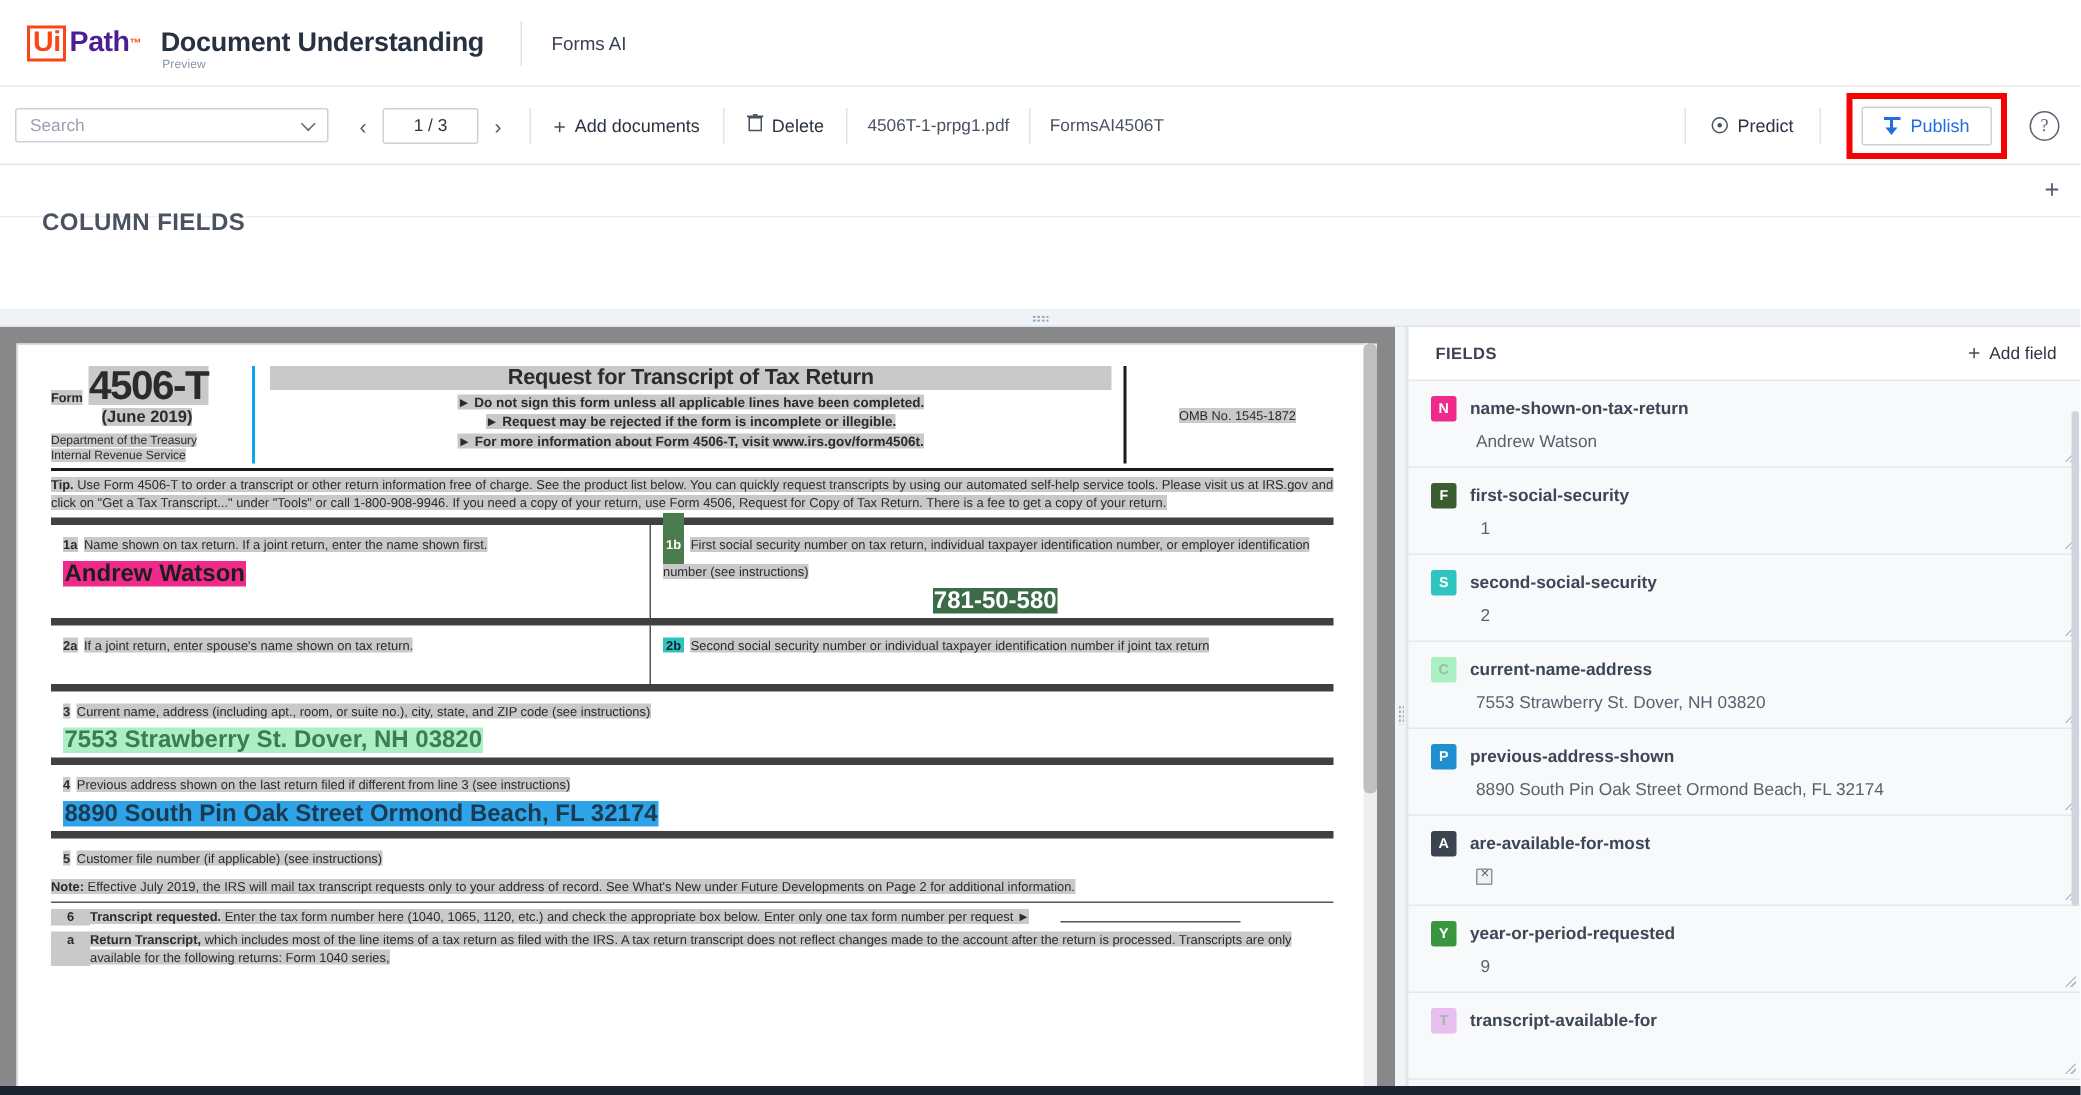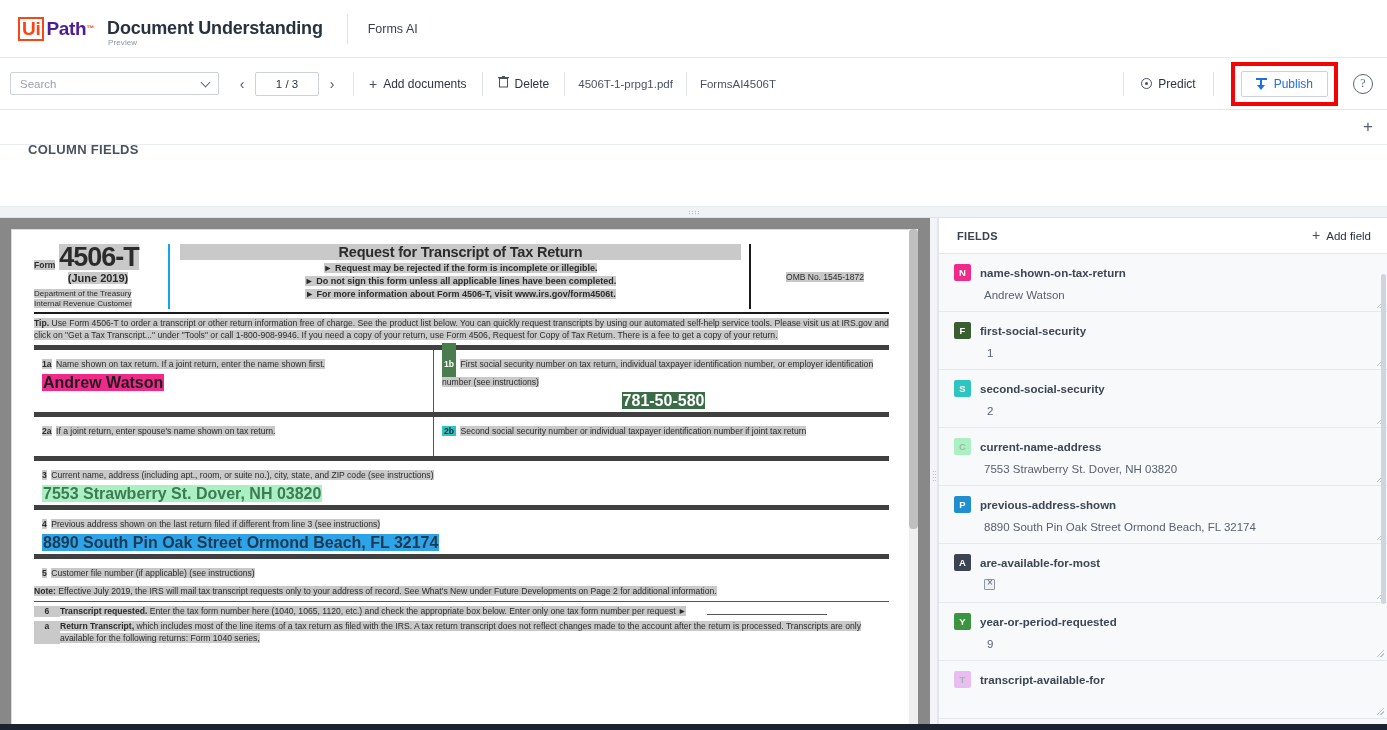--- a/index.html
+++ b/index.html
@@ -143,21 +143,21 @@
 
   
   .column-fields-bar {
     height: 35px;
     display: flex; align-items: center; justify-content: space-between;
     padding: 0 14px 0 28px;
     border-bottom: 1px solid #e9ecf0;
     background: #fff;
   }
   .cf-title {
-    font-size: 13px; font-weight: bold; color: #4a5260; letter-spacing: 0.3px; margin-top: 44px;
+    font-size: 16px; font-weight: bold; color: #4a5260; letter-spacing: 0.3px; margin-top: 44px;
   }
   .cf-plus { font-size: 17px; color: #555d6b; cursor: pointer; line-height: 14px; }
   .column-fields-body {
     height: 62px; background: #fff; border-bottom: 1px solid #e9ecf0;
   }
 
   
   .splitter {
     height: 11px; background: #f0f3f6;
     display: flex; align-items: center; justify-content: center;
@@ -438,27 +438,27 @@
 
       <div class="form-top">
         <div class="form-left-col">
           <div class="ft-row1">
             <span class="ft-form-lbl hl">Form</span>
             <span class="ft-number hl">4506-T</span>
           </div>
           <div class="ft-date"><span class="hl">(June 2019)</span></div>
           <div class="ft-dept">
             <span class="hl">Department of the Treasury</span><br>
-            <span class="hl">Internal Revenue Customer</span>
+            <span class="hl">Internal Revenue Service</span>
           </div>
         </div>
         <div class="form-center-col">
           <div class="ft-maintitle hl">Request for Transcript of Tax Return</div>
+          <div class="ft-bullet"><span class="hl">► Do not sign this form unless all applicable lines have been completed.</span></div>
           <div class="ft-bullet"><span class="hl">► Request may be rejected if the form is incomplete or illegible.</span></div>
-          <div class="ft-bullet"><span class="hl">► Do not sign this form unless all applicable lines have been completed.</span></div>
           <div class="ft-bullet"><span class="hl">► For more information about Form 4506-T, visit www.irs.gov/form4506t.</span></div>
         </div>
         <div class="form-right-col">
           <div class="ft-omb hl">OMB No. 1545-1872</div>
         </div>
       </div>
 
       <div class="tip-para">
         <b class="hl">Tip.</b><span class="hl"> Use Form 4506-T to order a transcript or other return information free of charge. See the product list below. You can quickly request transcripts by using our automated self-help service tools. Please visit us at IRS.gov and click on "Get a Tax Transcript..." under "Tools" or call 1-800-908-9946. If you need a copy of your return, use Form 4506, Request for Copy of Tax Return. There is a fee to get a copy of your return.</span>
       </div>

